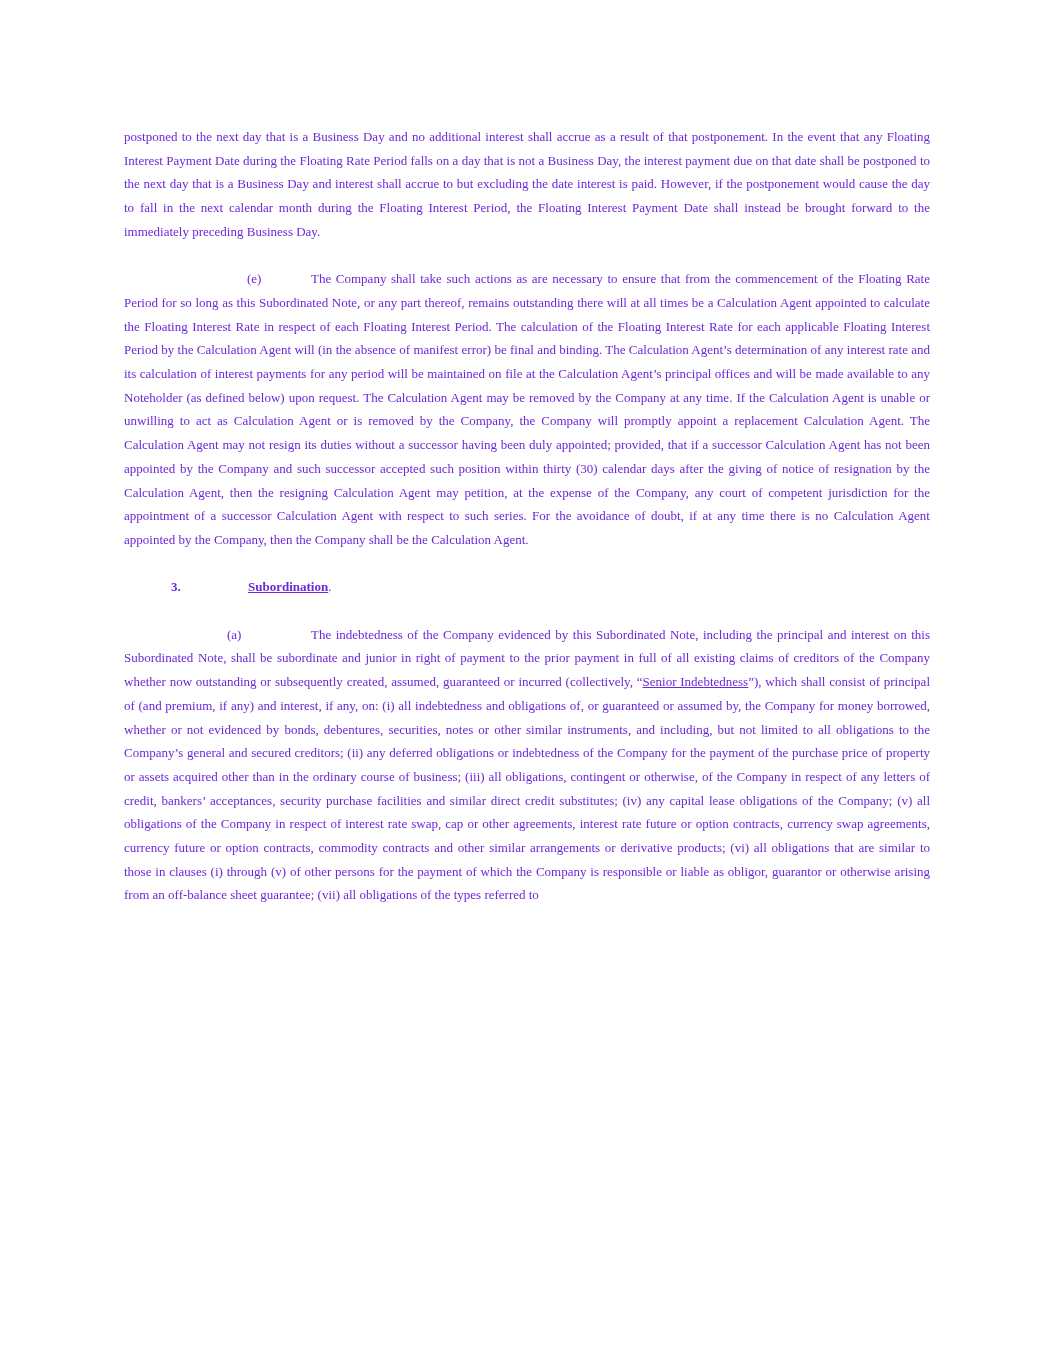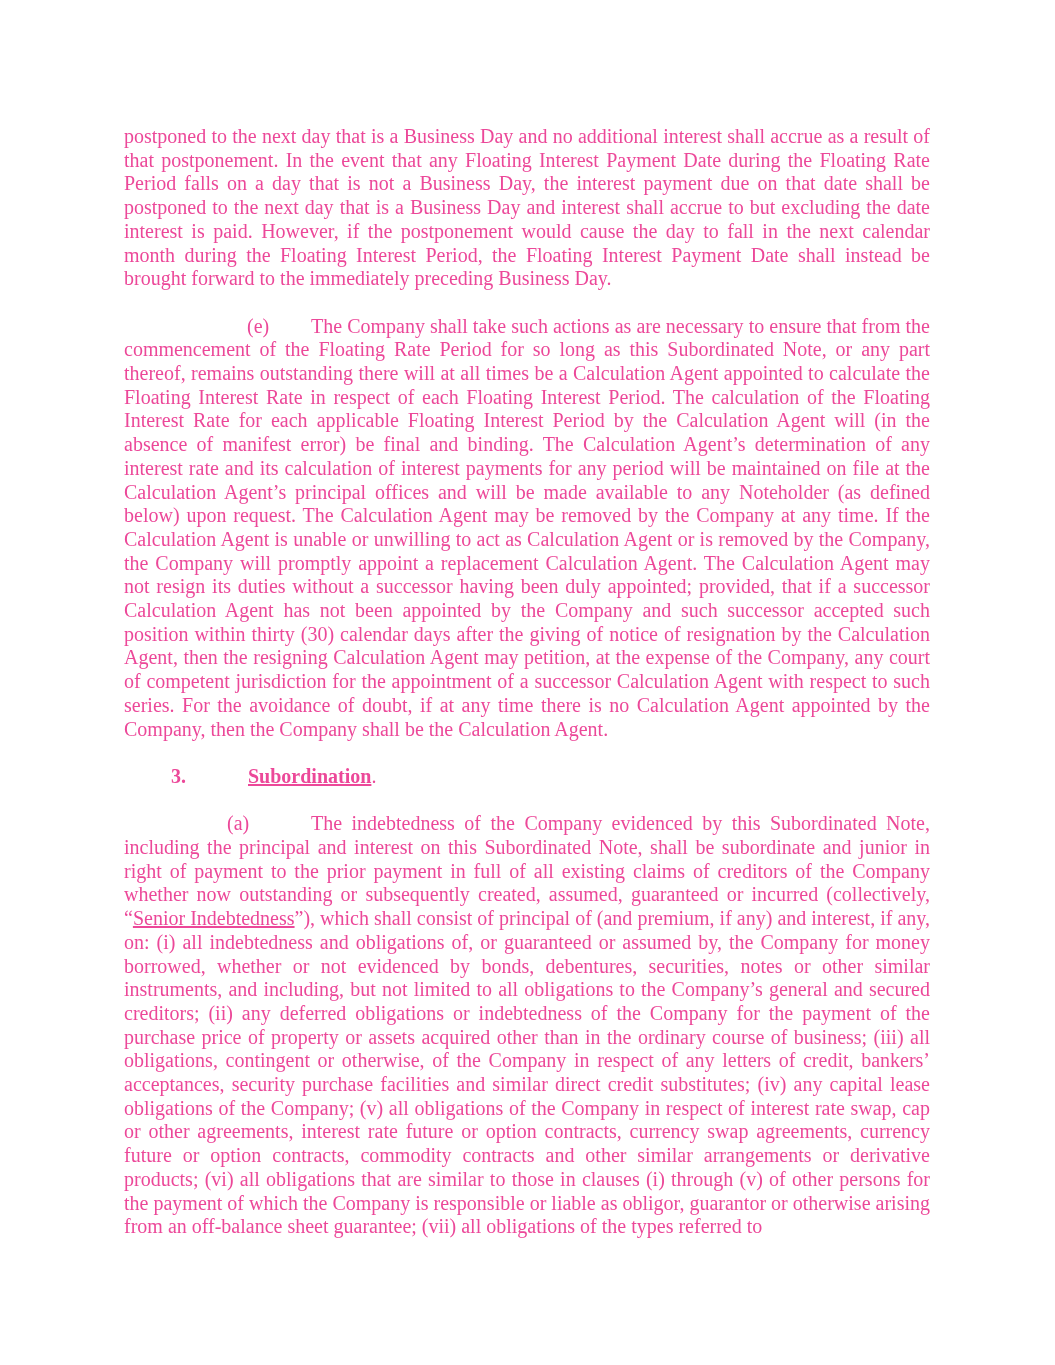--- a/index.html
+++ b/index.html
@@ -3,23 +3,23 @@
 <meta charset="utf-8">
 <style>
   html, body { margin: 0; padding: 0; background: #ffffff; }
   body { width: 1055px; height: 1365px; position: relative; overflow: hidden; }
   .page {
     position: absolute;
     left: 124px;
     top: 125px;
     width: 806px;
     font-family: "Liberation Serif", serif;
-    font-size: 20px;
+    font-size: 13px;
     line-height: 23.7px;
-    color: #ec4899;
+    color: #6d28d9;
   }
   p { margin: 0; text-align: justify; text-align-last: left; }
   .para { margin-bottom: 23.7px; }
   .indent-label {
     display: inline-block;
     margin-left: 123px;
     width: 64px;
   }
   .heading {
     font-weight: bold;

